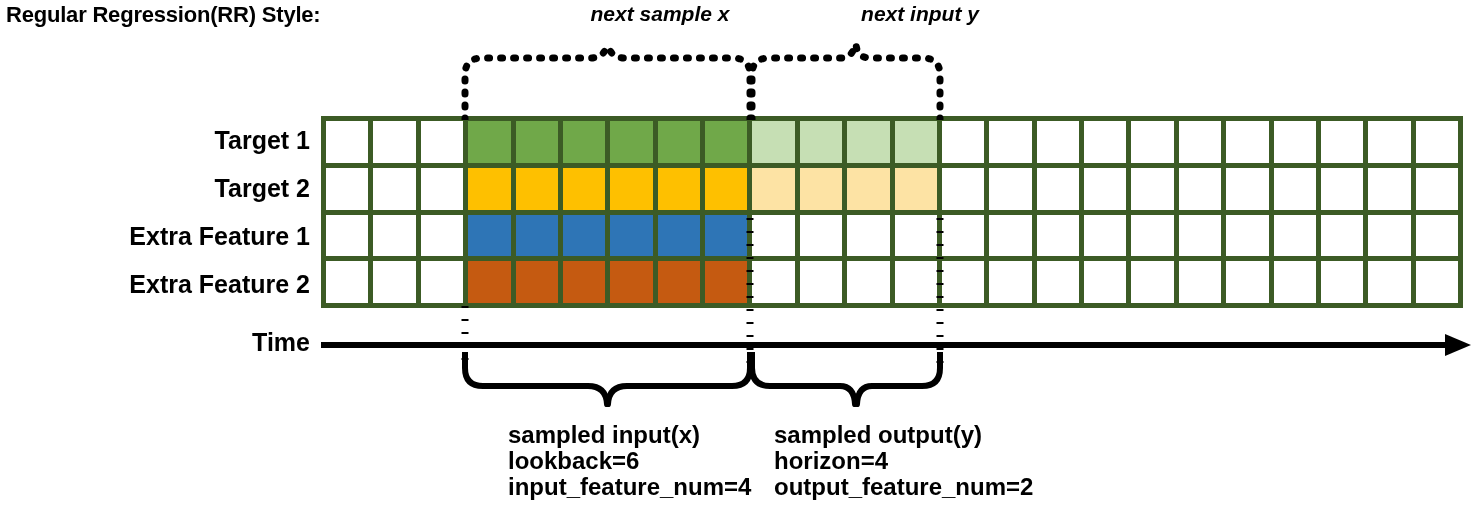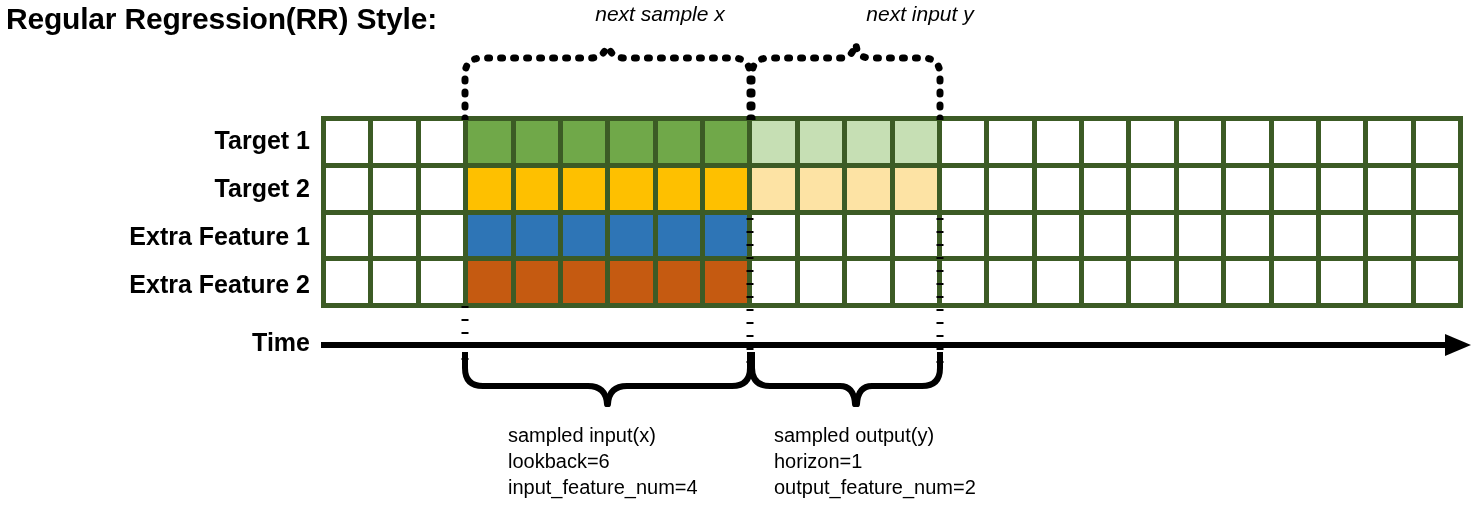--- a/index.html
+++ b/index.html
@@ -3,21 +3,21 @@
 <meta charset="utf-8">
 <style>
   html,body{margin:0;padding:0;background:#ffffff;}
   body{width:1476px;height:516px;position:relative;overflow:hidden;
        font-family:"Liberation Sans", sans-serif;color:#000;}
   .abs{position:absolute;}
 
   
   #title{
     left:6px;top:2px;
-    font-size:30px;font-weight:700;letter-spacing:-0.2px;
+    font-size:22px;font-weight:700;letter-spacing:-0.2px;
     white-space:nowrap;
   }
 
   
   .row-label{
     right:1166px;                
     width:320px;text-align:right;
     font-size:25px;font-weight:700;white-space:nowrap;
   }
   #lbl0{top:126px;}
@@ -46,29 +46,29 @@
   }
   #time-axis{left:321px;top:330px;width:1150px;height:32px;}
 
   
   #top-braces{left:440px;top:20px;width:600px;height:100px;}
   #bottom-braces{left:440px;top:352px;width:540px;height:60px;}
   #dotted-verticals{left:440px;top:56px;width:540px;height:340px;}
 
   
   .top-caption{
-    font-size:21px;font-style:italic;font-weight:400;
+    font-size:21px;font-style:italic;font-weight:700;
     white-space:nowrap;text-align:center;
   }
   #cap-x{left:500px;top:2px;width:320px;}
   #cap-y{left:760px;top:2px;width:320px;}
 
   
   .bottom-caption{
-    font-size:20px;font-weight:400;line-height:26px;white-space:pre-line;
+    font-size:24px;font-weight:700;line-height:26px;white-space:pre-line;
   }
   #bcap-x{left:508px;top:422px;}
   #bcap-y{left:774px;top:422px;}
 </style>
 </head>
 <body>
 
 <div class="abs" id="title">Regular Regression(RR) Style:</div>
 
 <div class="abs row-label" id="lbl0">Target 1</div>
@@ -214,14 +214,14 @@
   </g>
 </svg>
 
 <div class="abs top-caption" id="cap-x">next sample x</div>
 <div class="abs top-caption" id="cap-y">next input y</div>
 
 <div class="abs bottom-caption" id="bcap-x">sampled input(x)
 lookback=6
 input_feature_num=4</div>
 <div class="abs bottom-caption" id="bcap-y">sampled output(y)
-horizon=1
+horizon=4
 output_feature_num=2</div>
 
 </body></html>

